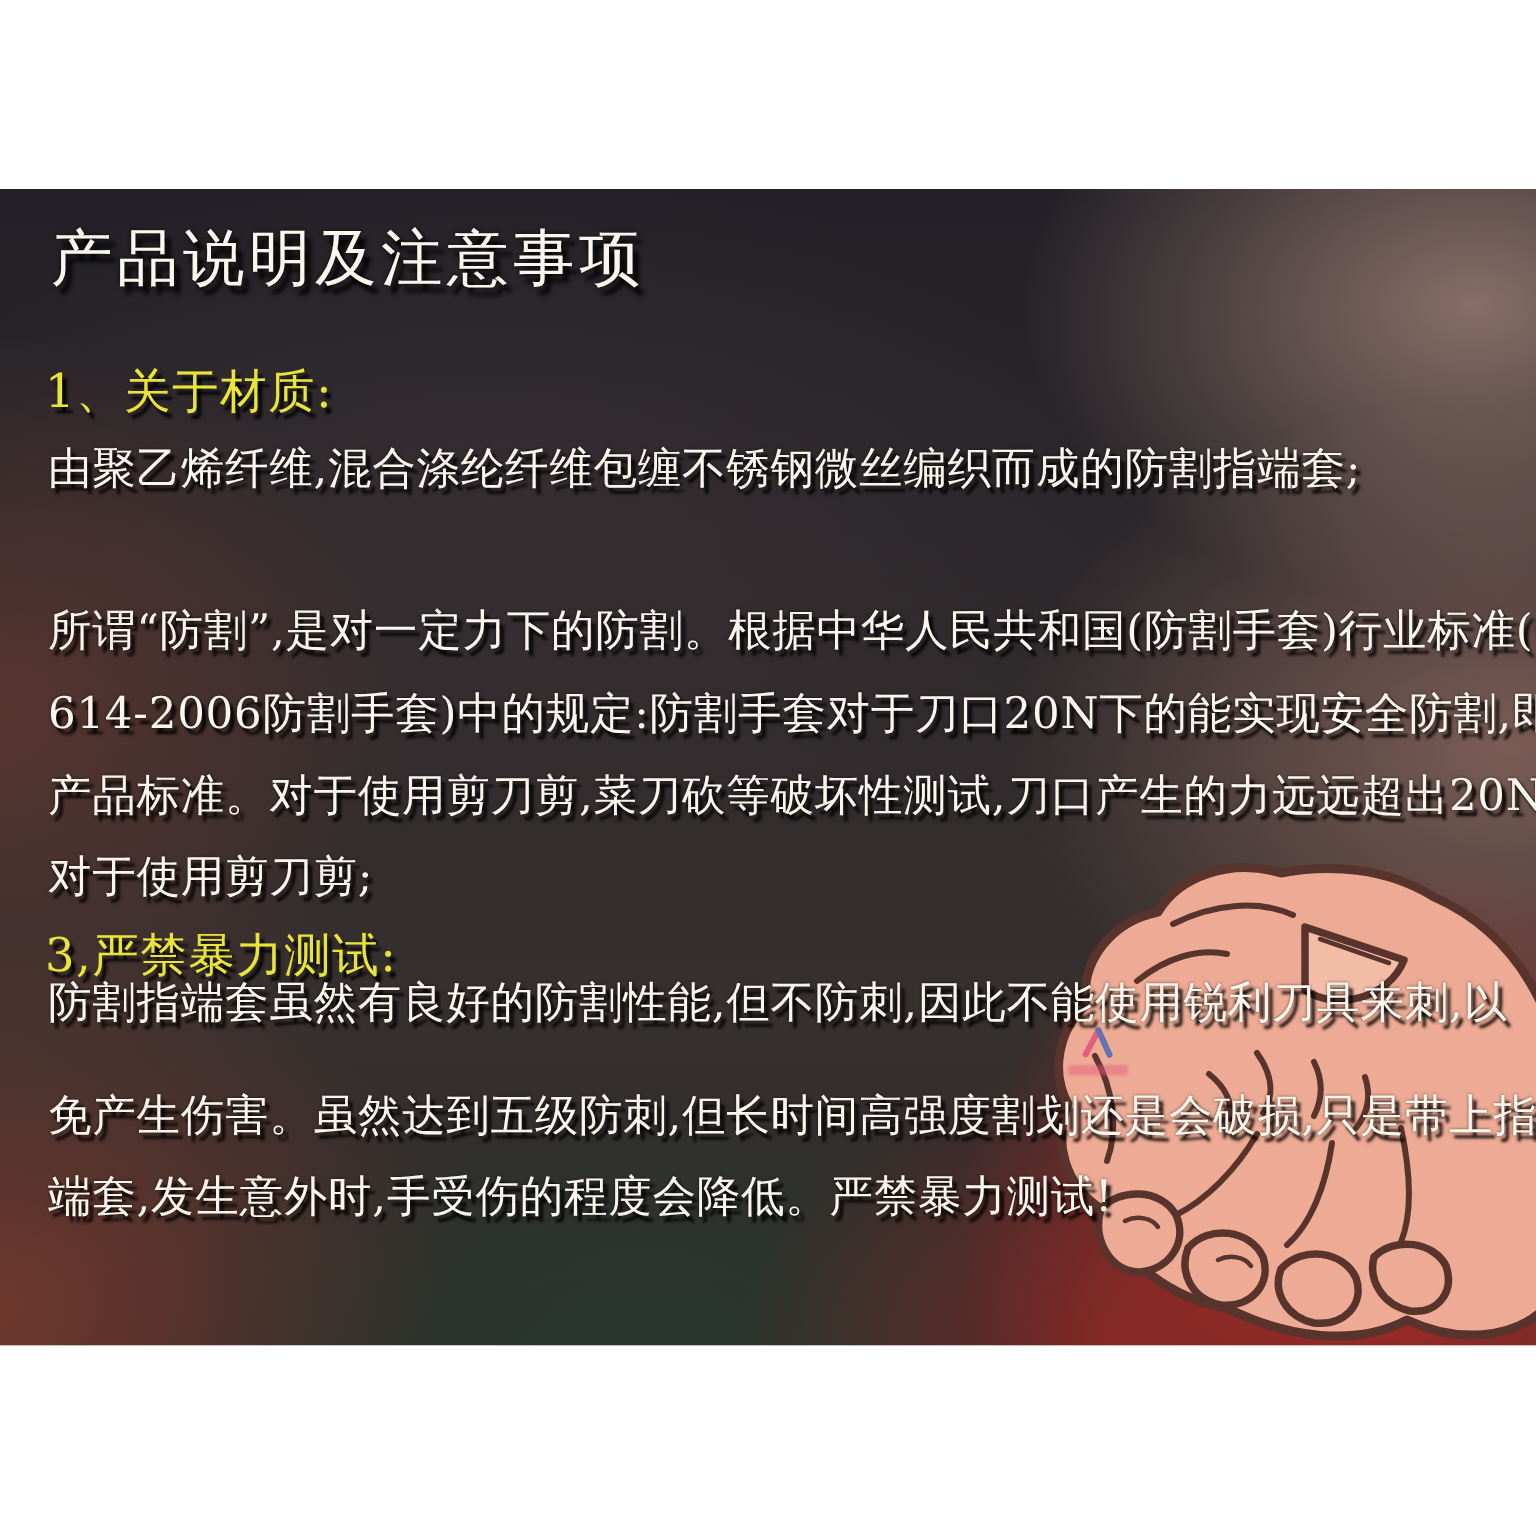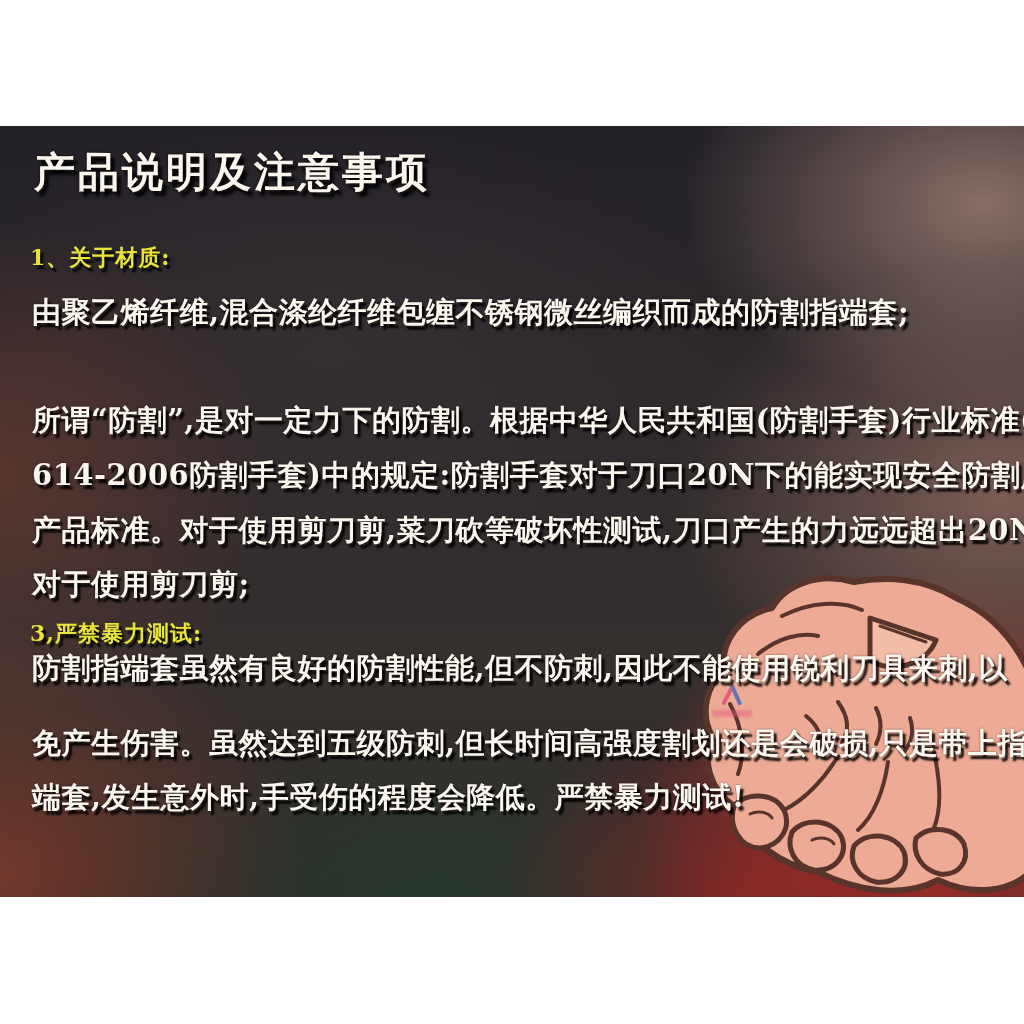--- a/index.html
+++ b/index.html
@@ -16,30 +16,30 @@
       radial-gradient(40% 44% at 92% 90%, rgba(204,44,38,.85), rgba(204,44,38,0) 74%),
       radial-gradient(34% 34% at 72% 100%, rgba(165,38,34,.55), rgba(165,38,34,0) 70%),
       radial-gradient(46% 36% at 42% 102%, rgba(36,70,52,.55), rgba(36,70,52,0) 70%),
       radial-gradient(42% 46% at 0% 97%, rgba(152,64,46,.62), rgba(152,64,46,0) 72%),
       radial-gradient(38% 46% at 0% 45%, rgba(124,62,50,.52), rgba(124,62,50,0) 70%),
       radial-gradient(55% 42% at 32% 28%, rgba(66,56,58,.45), rgba(66,56,58,0) 72%),
       linear-gradient(180deg,#232127 0%,#2f2a2c 42%,#36302f 72%,#2d2929 100%);
   }
   .txt{
     position:absolute;left:32px;white-space:nowrap;
-    font-weight:bold;font-size:29px;line-height:1;
+    font-weight:normal;font-size:29px;line-height:1;
     color:#faf6ee;letter-spacing:0.5px;
     text-shadow:3px 4px 2px rgba(0,0,0,.92), 0 0 2px rgba(0,0,0,.6);
   }
   .title{
     left:34px;font-size:41px;letter-spacing:3px;
     text-shadow:4px 5px 3px rgba(0,0,0,.95), 0 0 3px rgba(0,0,0,.7);
   }
   .hd{
-    left:30px;color:#e9e43a;font-size:22px;letter-spacing:1px;
+    left:30px;color:#e9e43a;font-size:31px;letter-spacing:1px;
     text-shadow:3px 4px 2px rgba(0,0,0,.95);
     text-align:right;
   }
   .hand-wrap{position:absolute;left:688px;top:448px;width:336px;height:323px;}
   .watermark{position:absolute;left:708px;top:556px;width:48px;height:44px;opacity:.85;}
   .wm-stroke{position:absolute;width:4px;height:22px;border-radius:2px;}
   .wm-pink{left:18px;top:2px;background:#e0527a;transform:rotate(28deg);}
   .wm-blue{left:26px;top:2px;background:#4a6ab8;transform:rotate(-24deg);}
   .wm-text{position:absolute;left:4px;top:28px;width:40px;height:7px;background:rgba(230,90,130,.55);border-radius:2px;filter:blur(1px);}
 </style>

